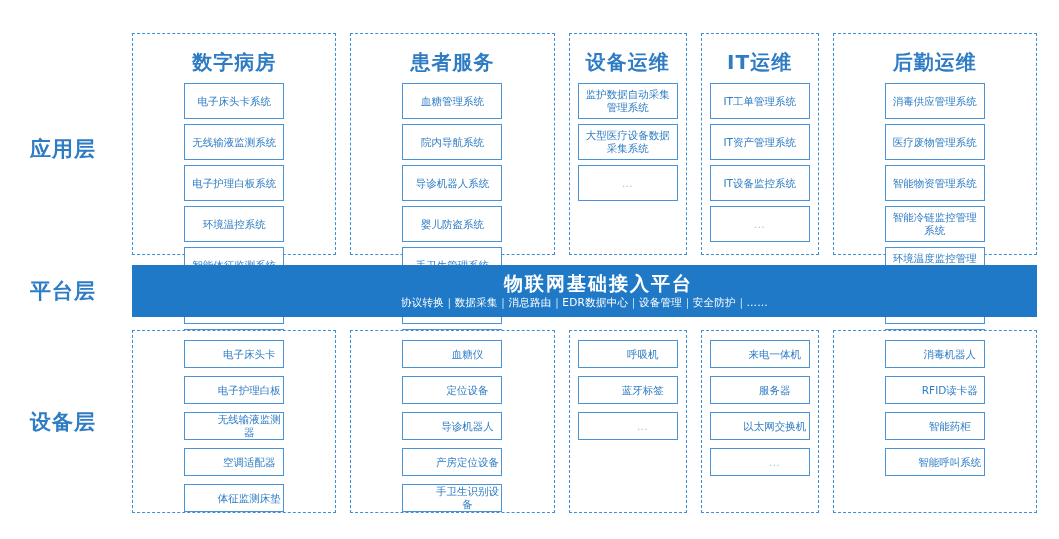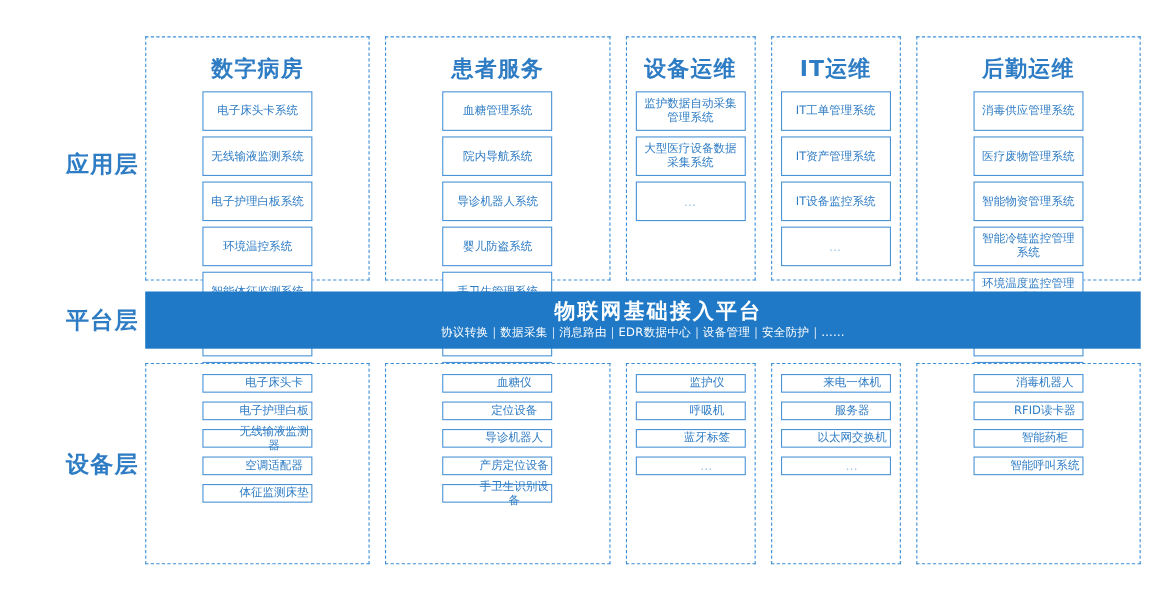--- a/index.html
+++ b/index.html
@@ -18,21 +18,21 @@
     height: 539px;
     background: #ffffff;
     overflow: hidden;
   }
 
   
   .layer-label {
     position: absolute;
     left: 0;
     width: 126px;
-    text-align: right;
+    text-align: center;
     color: #2e7cc4;
     font-size: 21px;
     font-weight: 700;
     letter-spacing: 1px;
     white-space: nowrap;
   }
   #label-app      { top: 135px; }
   #label-platform { top: 277px; }
   #label-device   { top: 408px; }
 
@@ -126,21 +126,21 @@
     position: absolute;
     left: 132px;
     top: 330px;
     width: 905px;
     height: 183px;
     display: flex;
     gap: 14px;
   }
   #device-layer .group { padding: 9px 8px 9px 8px; justify-content: flex-start; }
   #device-layer .cells { gap: 8px 7px; }
-  #device-layer .cell { height: 17px; padding-left: 32px; }
+  #device-layer .cell { height: 28px; padding-left: 32px; }
 </style>
 </head>
 <body>
 
 <div id="canvas">
 
   <div id="label-app" class="layer-label">应用层</div>
   <div id="label-platform" class="layer-label">平台层</div>
   <div id="label-device" class="layer-label">设备层</div>
 
@@ -232,21 +232,20 @@
         <div class="cell">定位设备</div>
         <div class="cell">导诊机器人</div>
         <div class="cell">产房定位设备</div>
         <div class="cell">手卫生识别设备</div>
 
       </div>
     </div>
 
     <div class="group w1">
       <div class="cells">
-        <div class="cell">监护仪</div>
         <div class="cell">呼吸机</div>
         <div class="cell">蓝牙标签</div>
         <div class="cell ellipsis">…</div>
       </div>
     </div>
 
     <div class="group w1">
       <div class="cells">
         <div class="cell">来电一体机</div>
         <div class="cell">服务器</div>

